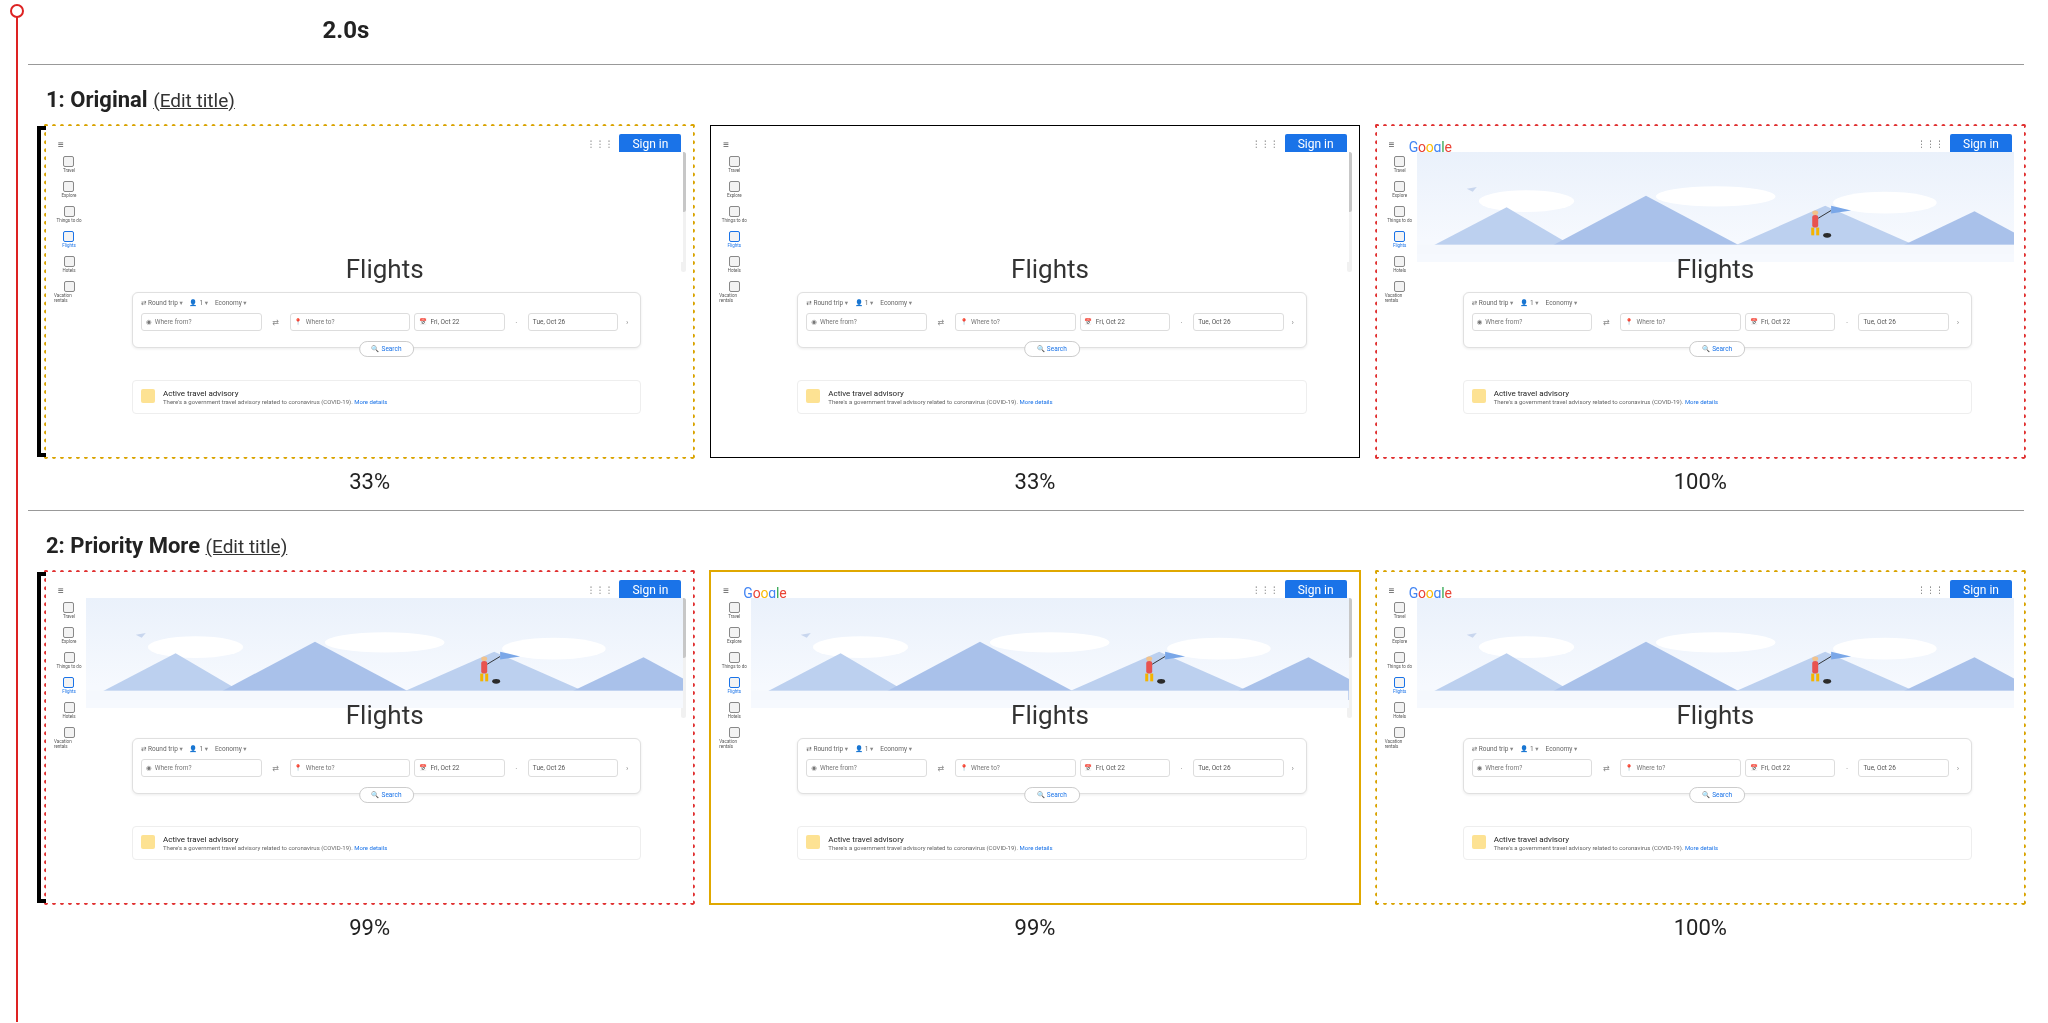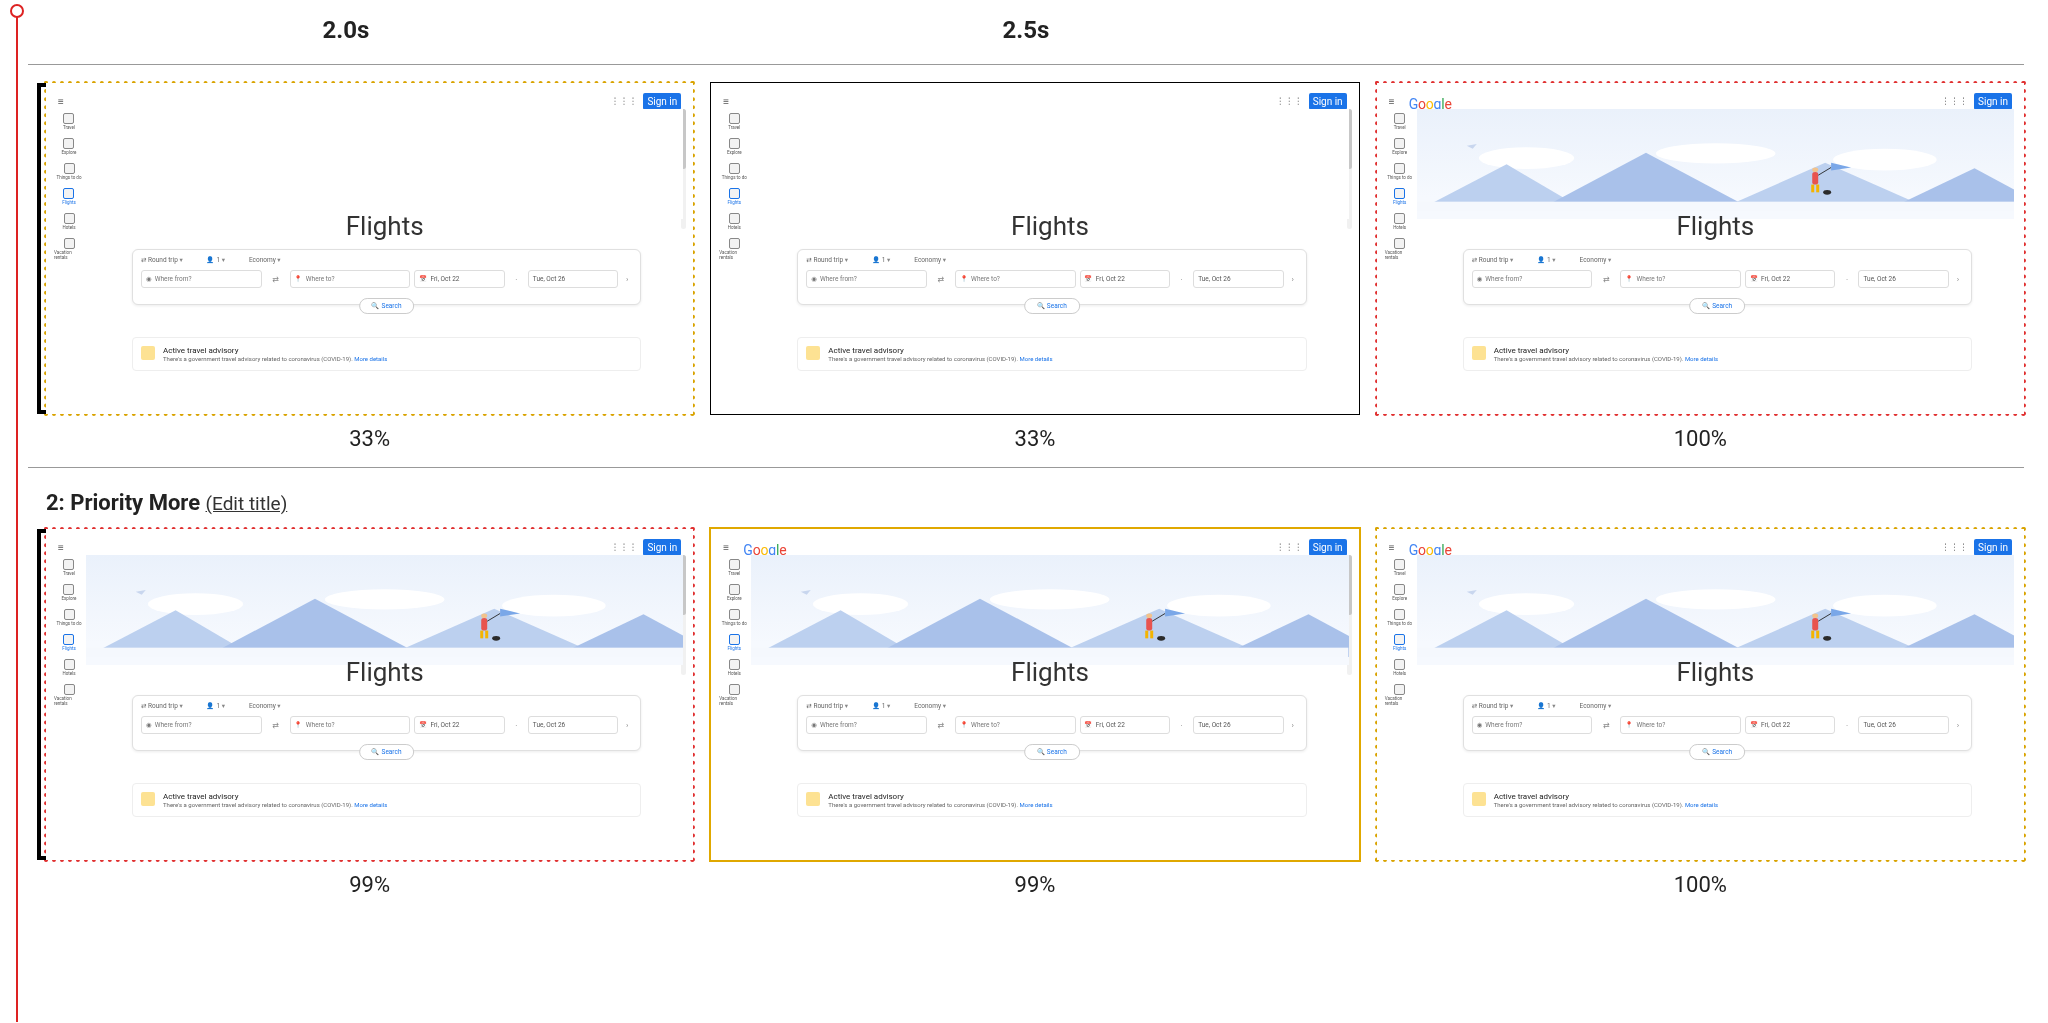--- a/index.html
+++ b/index.html
@@ -138,22 +138,22 @@
   }
   .gf-logo span:nth-child(1){color:#4285f4}
   .gf-logo span:nth-child(2){color:#ea4335}
   .gf-logo span:nth-child(3){color:#fbbc05}
   .gf-logo span:nth-child(4){color:#4285f4}
   .gf-logo span:nth-child(5){color:#34a853}
   .gf-logo span:nth-child(6){color:#ea4335}
   .gf-signin {
     background: #1a73e8;
     color: #fff;
-    font-size: 10px;
-    padding: 3px 4px;
+    font-size: 12px;
+    padding: 3px 13px;
     border-radius: 2px;
   }
   .gf-apps { font-size: 9px; color: #666; margin-right: 6px; }
   .gf-right { display:flex; align-items:center; }
   .gf-side {
     position: absolute;
     left: 2px; top: 24px; bottom: 4px; width: 30px;
     display: flex; flex-direction: column; gap: 8px;
     align-items: center;
     color: #555;
@@ -185,21 +185,21 @@
   }
   .gf-card {
     position:absolute;
     left: 80px; right: 46px; top: 160px;
     background:#fff;
     border:1px solid #e0e0e0;
     border-radius:6px;
     box-shadow: 0 1px 3px rgba(0,0,0,.08);
     padding: 6px 8px 16px 8px;
   }
-  .gf-chips { display:flex; gap:24px; color:#666; font-size:6.5px; margin-bottom:6px;}
+  .gf-chips { display:flex; gap:7px; color:#666; font-size:6.5px; margin-bottom:6px;}
   .gf-chips .chip::after{content:" ▾"; color:#888;}
   .gf-fields { display:grid; grid-template-columns: 1.2fr 0.2fr 1.2fr 0.9fr 0.15fr 0.9fr 0.1fr; gap:4px; align-items:center;}
   .gf-field {
     border:1px solid #ddd; border-radius:3px; height:18px;
     display:flex;align-items:center;gap:3px;padding:0 4px;font-size:6.5px;color:#777;
     background:#fff;
   }
   .gf-swap { text-align:center; color:#888; font-size:8px;}
   .gf-date { font-size:6.5px;color:#555;}
   .gf-search-btn {
@@ -231,25 +231,25 @@
 <body>
 
 <div class="timeline-col">
   <div class="timeline-line"></div>
   <div class="timeline-dot"></div>
 </div>
 
 <div class="main">
   <div class="time-header">
     <div>2.0s</div>
-    <div>2.5s</div>
   </div>
 
   <div id="rows-container">
       <div class="row-section">
+        <div class="row-title"><span>1: Original </span><span class="edit">(Edit title)</span></div>
         <div class="frame-row">
           <div class="frame-cell">
             <div class="frame b-dot-orange">
               <div class="left-bracket"></div>
               <div class="frame-inner">
                 <div class="gf">
     <div class="gf-top">
       <span class="gf-menu">≡</span>
 
       <span class="gf-right">

